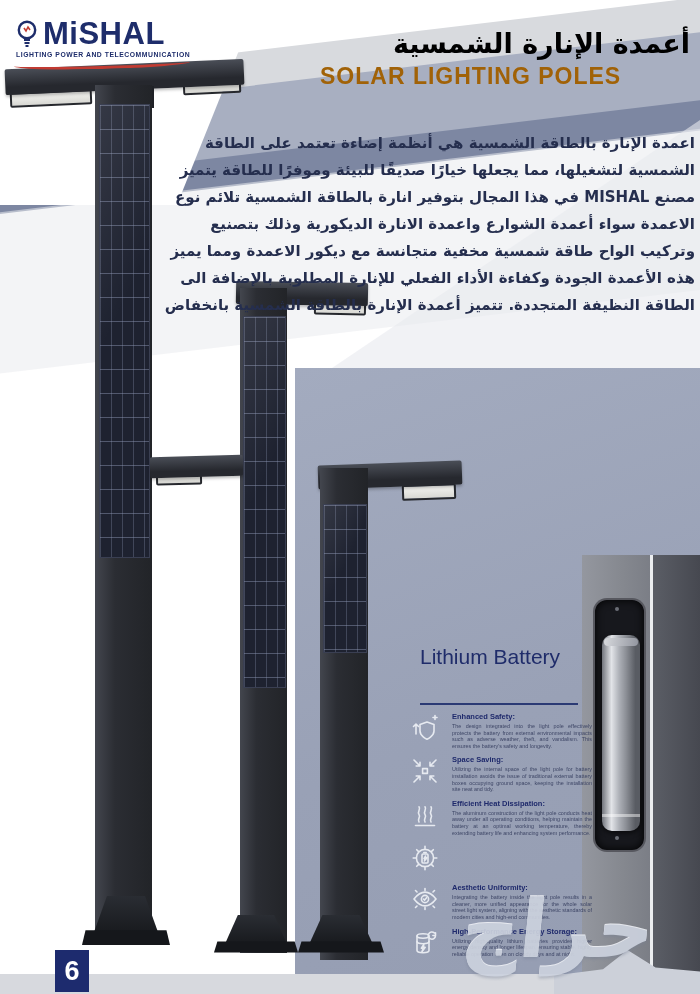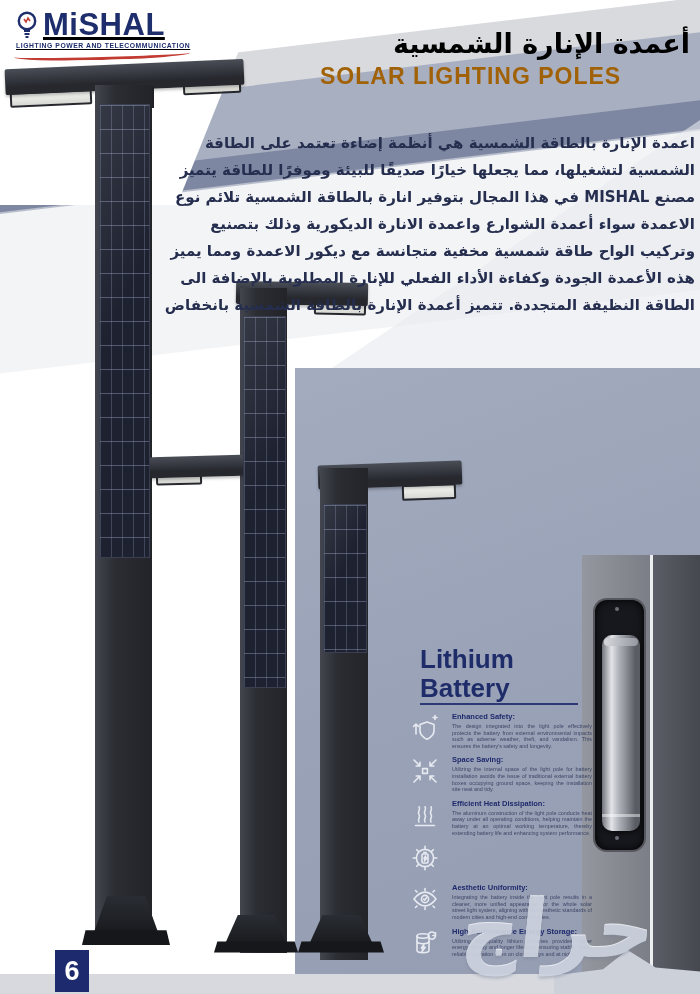--- a/index.html
+++ b/index.html
@@ -11,21 +11,21 @@
   .band-light{top:-4px;height:38px;background:#d8dade;}
   .band-mid{top:31px;height:70px;background:#a8afc1;}
   .band-dark{top:99px;height:30px;background:#7d87a2;}
   .band-faint{top:128px;height:160px;background:#e9ebef;opacity:.55;}
   .white-wedge{position:absolute;left:0;top:0;width:305px;height:205px;background:#fff;
                clip-path:polygon(0 0,85% 0,58% 100%,0 100%);}
   .right-wedge{position:absolute;left:300px;top:120px;width:400px;height:248px;background:#e7e9ee;
                clip-path:polygon(100% 0,100% 100%,8% 100%);opacity:.6;}
 
   
-  .logo{position:absolute;left:14px;top:9px;z-index:6;text-decoration:underline;}
+  .logo{position:absolute;left:14px;top:18px;z-index:6;}
   .logo-row{display:flex;align-items:center;gap:3px;}
   .brand{font-size:31px;font-weight:bold;color:#1e2d6b;letter-spacing:.5px;line-height:1;}
   .tagline{font-size:6.8px;font-weight:bold;color:#1e2d6b;letter-spacing:.55px;margin:2px 0 0 2px;}
   .swoosh{width:176px;height:7px;border-bottom:3px solid #c23b32;
           border-radius:0 0 100% 100%/0 0 10px 10px;transform:rotate(-1.5deg);margin-top:1px;}
 
   
   .titles{position:absolute;left:320px;top:26px;width:370px;z-index:6;}
   .title-ar{direction:rtl;text-align:right;font-family:"DejaVu Sans",sans-serif;
             font-size:27px;font-weight:bold;color:#000000;line-height:1.3;}
@@ -36,21 +36,21 @@
          font-size:15px;font-weight:bold;color:#252e4e;line-height:27px;z-index:6;position:absolute;}
   .intro-1{left:163px;top:130px;width:532px;}
   .intro-2{left:330px;top:292px;width:365px;}
 
   
   .panel{position:absolute;left:295px;top:368px;width:405px;height:626px;
          background:linear-gradient(160deg,#a3abbf 0%,#99a1b6 55%,#959db2 100%);z-index:2;}
 
   
   .bat-title{position:absolute;left:420px;top:645px;width:175px;z-index:5;
-             font-size:26px;font-weight:bold;color:#1f2c6a;line-height:1.12;}
+             font-size:21px;font-weight:normal;color:#1f2c6a;line-height:1.12;}
   .bat-divider{position:absolute;left:420px;top:703px;width:158px;height:2px;background:#2b3a74;z-index:5;}
   .features{position:absolute;left:410px;top:712px;width:182px;z-index:5;display:flex;flex-direction:column;}
   .feature{display:flex;margin-bottom:6px;}
   .f-icon{flex:0 0 42px;padding-top:1px;}
   .f-icon svg{width:30px;height:30px;stroke:#eef1f6;stroke-width:1.6;fill:none;
               stroke-linecap:round;stroke-linejoin:round;opacity:.92;}
   .f-text{flex:1;}
   .f-h{font-size:7.5px;font-weight:bold;color:#1e296b;margin-bottom:2px;}
   .f-b{font-size:5.4px;line-height:6.6px;color:#3e4666;text-align:justify;}
 

